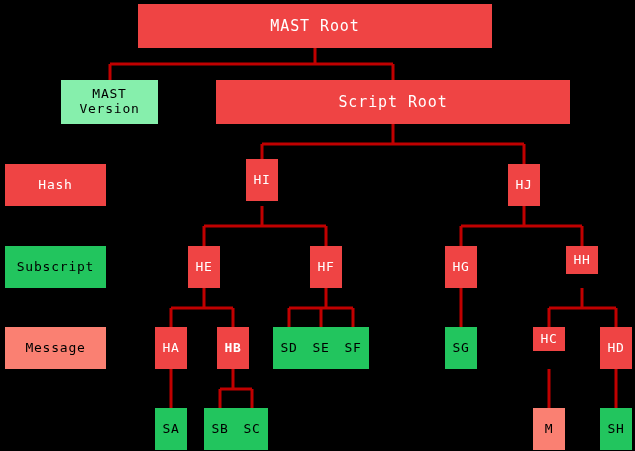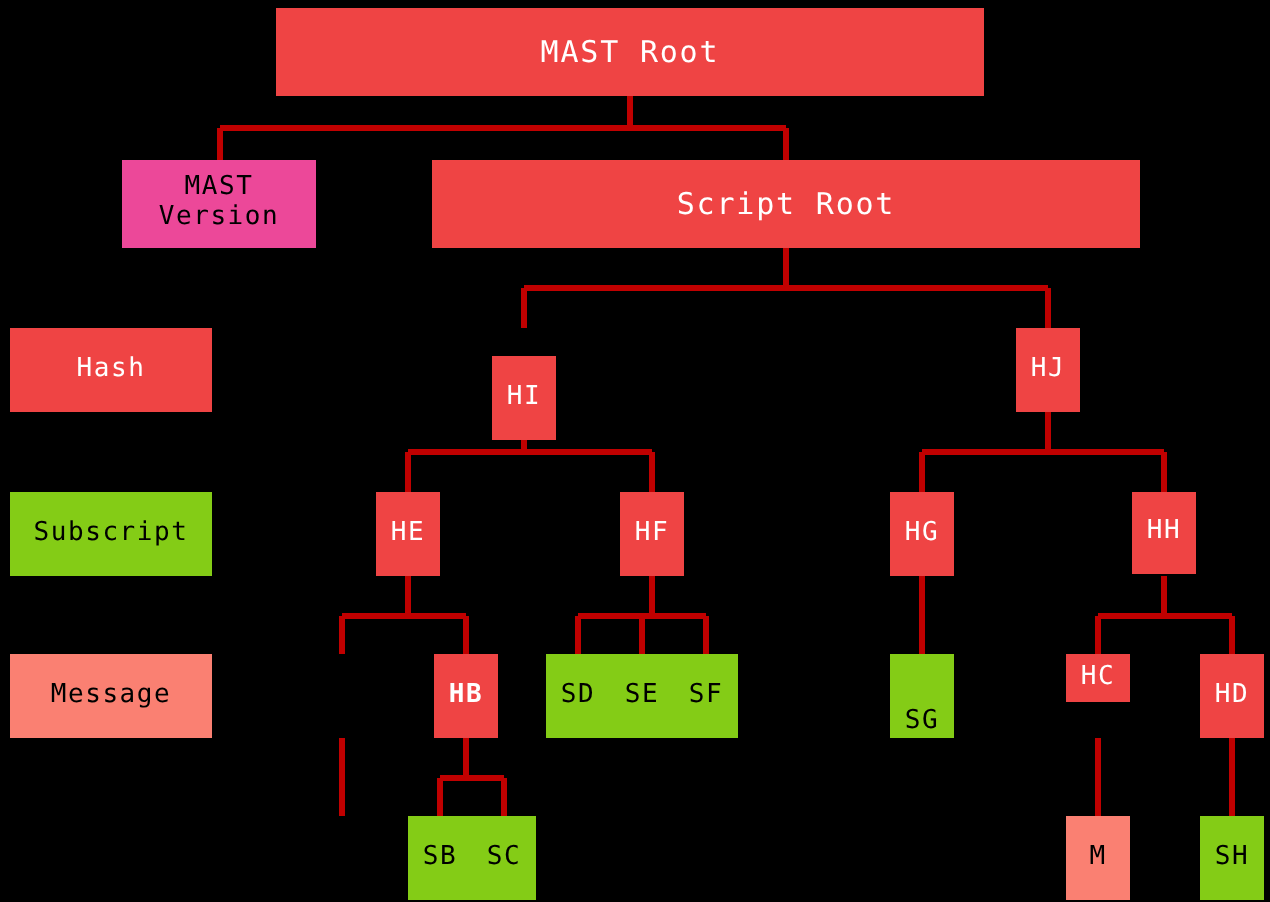--- a/index.html
+++ b/index.html
@@ -35,29 +35,29 @@
     text-align: center;
     line-height: 1.12;
     white-space: pre-line;
     z-index: 5;
   }
   .node.hash {
     background: #ef4444;
     color: #FFFFFF;
   }
   .node.subscript {
-    background: #84cc16;
+    background: #22c55e;
     color: #000000;
   }
   .node.message {
     background: #FA8072;
     color: #000000;
   }
   .node.version {
-    background: #ec4899;
+    background: #86efac;
     color: #000000;
   }
   .lbl {
     display: block;
     letter-spacing: 0.06em;
   }
 </style>
 </head>
 <body>
 
@@ -125,30 +125,32 @@
         <line x1="616" y1="369" x2="616" y2="408" stroke="#C00000" stroke-width="3" stroke-linecap="butt"></line>
       </g>
     </svg>
 <div class="node hash" style="left: 5px; top: 164px; width: 101px; height: 42px; font-size: 13px; text-align: right;"><span class="lbl">Hash</span></div>
     <div class="node subscript" style="left: 5px; top: 246px; width: 101px; height: 42px; font-size: 13px;"><span class="lbl">Subscript</span></div>
     <div class="node message" style="left: 5px; top: 327px; width: 101px; height: 42px; font-size: 13px; justify-content: center;"><span class="lbl">Message</span></div>
     <div class="node hash" style="left: 138px; top: 4px; width: 354px; height: 44px; font-size: 15px;"><span class="lbl">MAST Root</span></div>
     <div class="node version" style="left: 61px; top: 80px; width: 97px; height: 44px; font-size: 13px;"><span class="lbl">MAST
 Version</span></div>
     <div class="node hash" style="left: 216px; top: 80px; width: 354px; height: 44px; font-size: 15px;"><span class="lbl">Script Root</span></div>
-    <div class="node hash" style="left: 246px; top: 178px; width: 32px; height: 42px; font-size: 13px;"><span class="lbl">HI</span></div>
+    <div class="node hash" style="left: 246px; top: 159px; width: 32px; height: 42px; font-size: 13px;"><span class="lbl">HI</span></div>
     <div class="node hash" style="left: 508px; top: 164px; width: 32px; height: 42px; font-size: 13px;"><span class="lbl">HJ</span></div>
     <div class="node hash" style="left: 188px; top: 246px; width: 32px; height: 42px; font-size: 13px;"><span class="lbl">HE</span></div>
     <div class="node hash" style="left: 310px; top: 246px; width: 32px; height: 42px; font-size: 13px;"><span class="lbl">HF</span></div>
     <div class="node hash" style="left: 445px; top: 246px; width: 32px; height: 42px; font-size: 13px;"><span class="lbl">HG</span></div>
-    <div class="node hash" style="left: 566px; top: 246px; width: 32px; height: 41px; font-size: 13px;"><span class="lbl">HH</span></div>
+    <div class="node hash" style="left: 566px; top: 246px; width: 32px; height: 28px; font-size: 13px;"><span class="lbl">HH</span></div>
+    <div class="node hash" style="left: 155px; top: 327px; width: 32px; height: 42px; font-size: 13px;"><span class="lbl">HA</span></div>
     <div class="node hash" style="left: 217px; top: 327px; width: 32px; height: 42px; font-size: 13px; font-weight: bold;"><span class="lbl">HB</span></div>
     <div class="node subscript" style="left: 273px; top: 327px; width: 32px; height: 42px; font-size: 13px;"><span class="lbl">SD</span></div>
     <div class="node subscript" style="left: 305px; top: 327px; width: 32px; height: 42px; font-size: 13px;"><span class="lbl">SE</span></div>
     <div class="node subscript" style="left: 337px; top: 327px; width: 32px; height: 42px; font-size: 13px;"><span class="lbl">SF</span></div>
-    <div class="node subscript" style="left: 445px; top: 327px; width: 32px; height: 42px; font-size: 13px; align-items: flex-end;"><span class="lbl">SG</span></div>
+    <div class="node subscript" style="left: 445px; top: 327px; width: 32px; height: 42px; font-size: 13px;"><span class="lbl">SG</span></div>
     <div class="node hash" style="left: 533px; top: 327px; width: 32px; height: 24px; font-size: 13px;"><span class="lbl">HC</span></div>
     <div class="node hash" style="left: 600px; top: 327px; width: 32px; height: 42px; font-size: 13px;"><span class="lbl">HD</span></div>
+    <div class="node subscript" style="left: 155px; top: 408px; width: 32px; height: 42px; font-size: 13px;"><span class="lbl">SA</span></div>
     <div class="node subscript" style="left: 204px; top: 408px; width: 32px; height: 42px; font-size: 13px;"><span class="lbl">SB</span></div>
     <div class="node subscript" style="left: 236px; top: 408px; width: 32px; height: 42px; font-size: 13px;"><span class="lbl">SC</span></div>
     <div class="node message" style="left: 533px; top: 408px; width: 32px; height: 42px; font-size: 13px;"><span class="lbl">M</span></div>
     <div class="node subscript" style="left: 600px; top: 408px; width: 32px; height: 42px; font-size: 13px;"><span class="lbl">SH</span></div>
   </div>
 
 </body></html>

